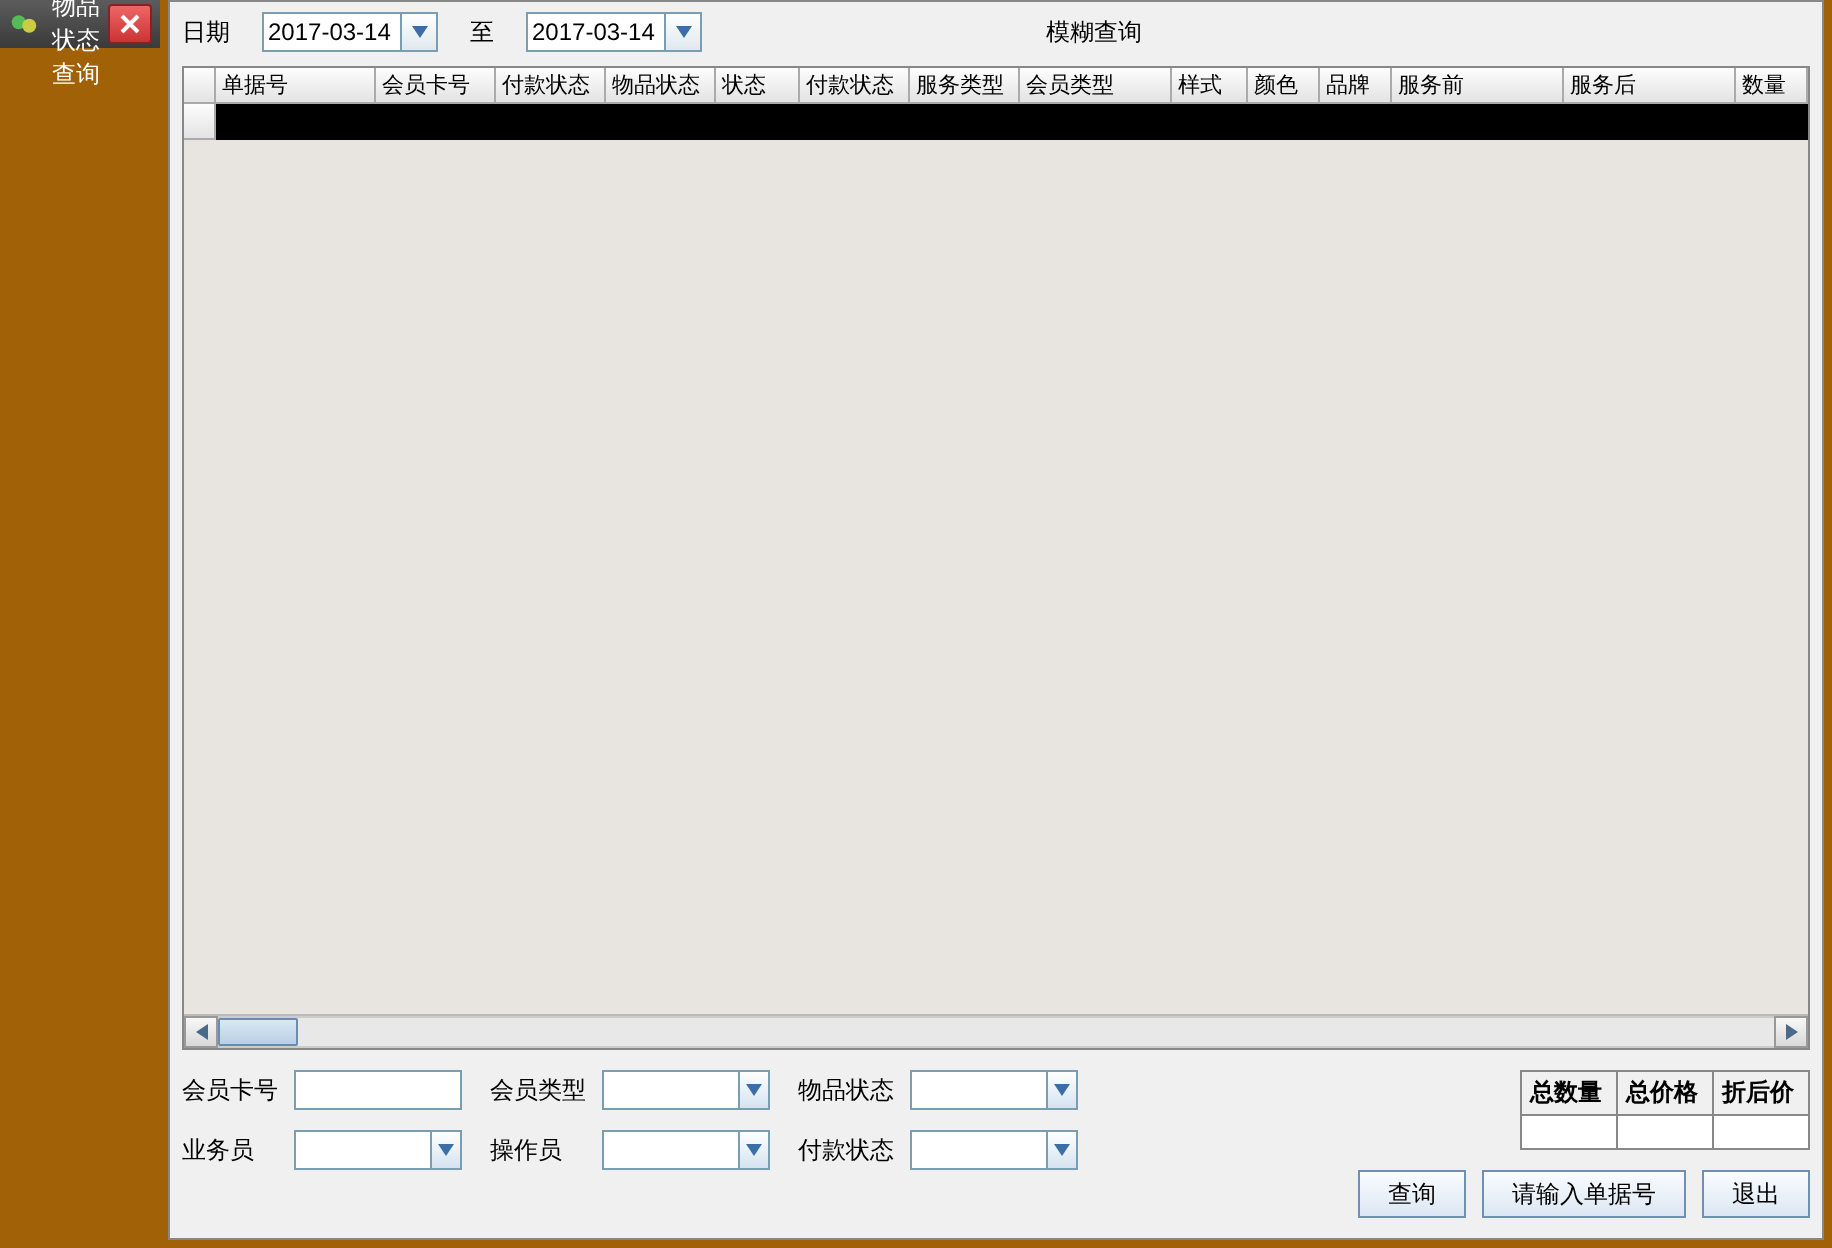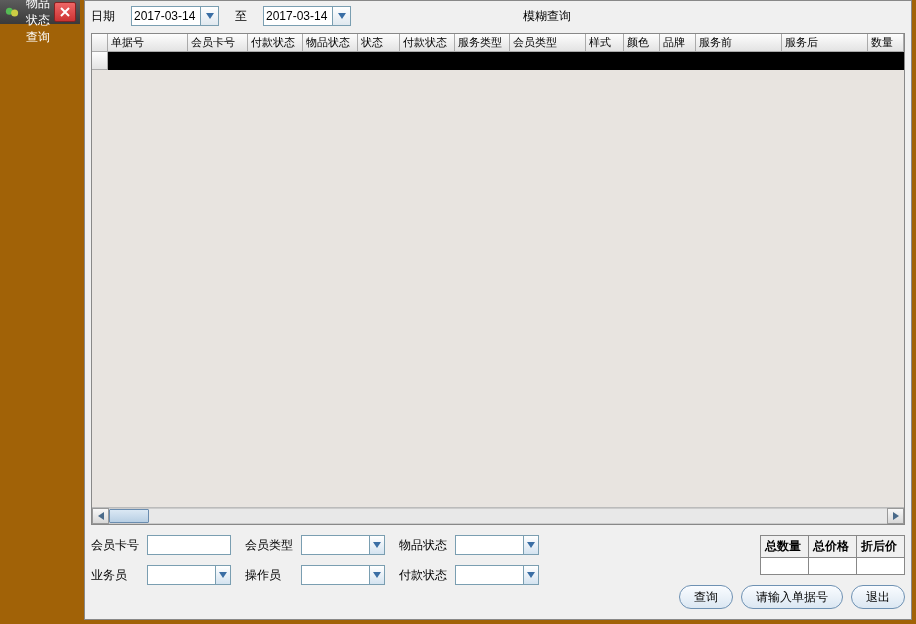--- a/index.html
+++ b/index.html
@@ -198,21 +198,21 @@
       min-width: 48px;
       height: 17px;
     }
     .summary-table td { background: #fff; }
     .button-row { display: flex; gap: 8px; }
     .btn {
       height: 24px;
       padding: 0 14px;
       background: linear-gradient(to bottom, #fafcff, #dbe7f2);
       border: 1px solid #6e91b3;
-      border-radius: 12px;
+      border-radius: 0;
       font-size: 12px;
       cursor: pointer;
       display: flex; align-items: center;
     }
     .plain-input {
       border: 1px solid #7a9eb1;
       background: #fff;
       height: 20px;
       width: 84px;
       padding: 0 2px;

